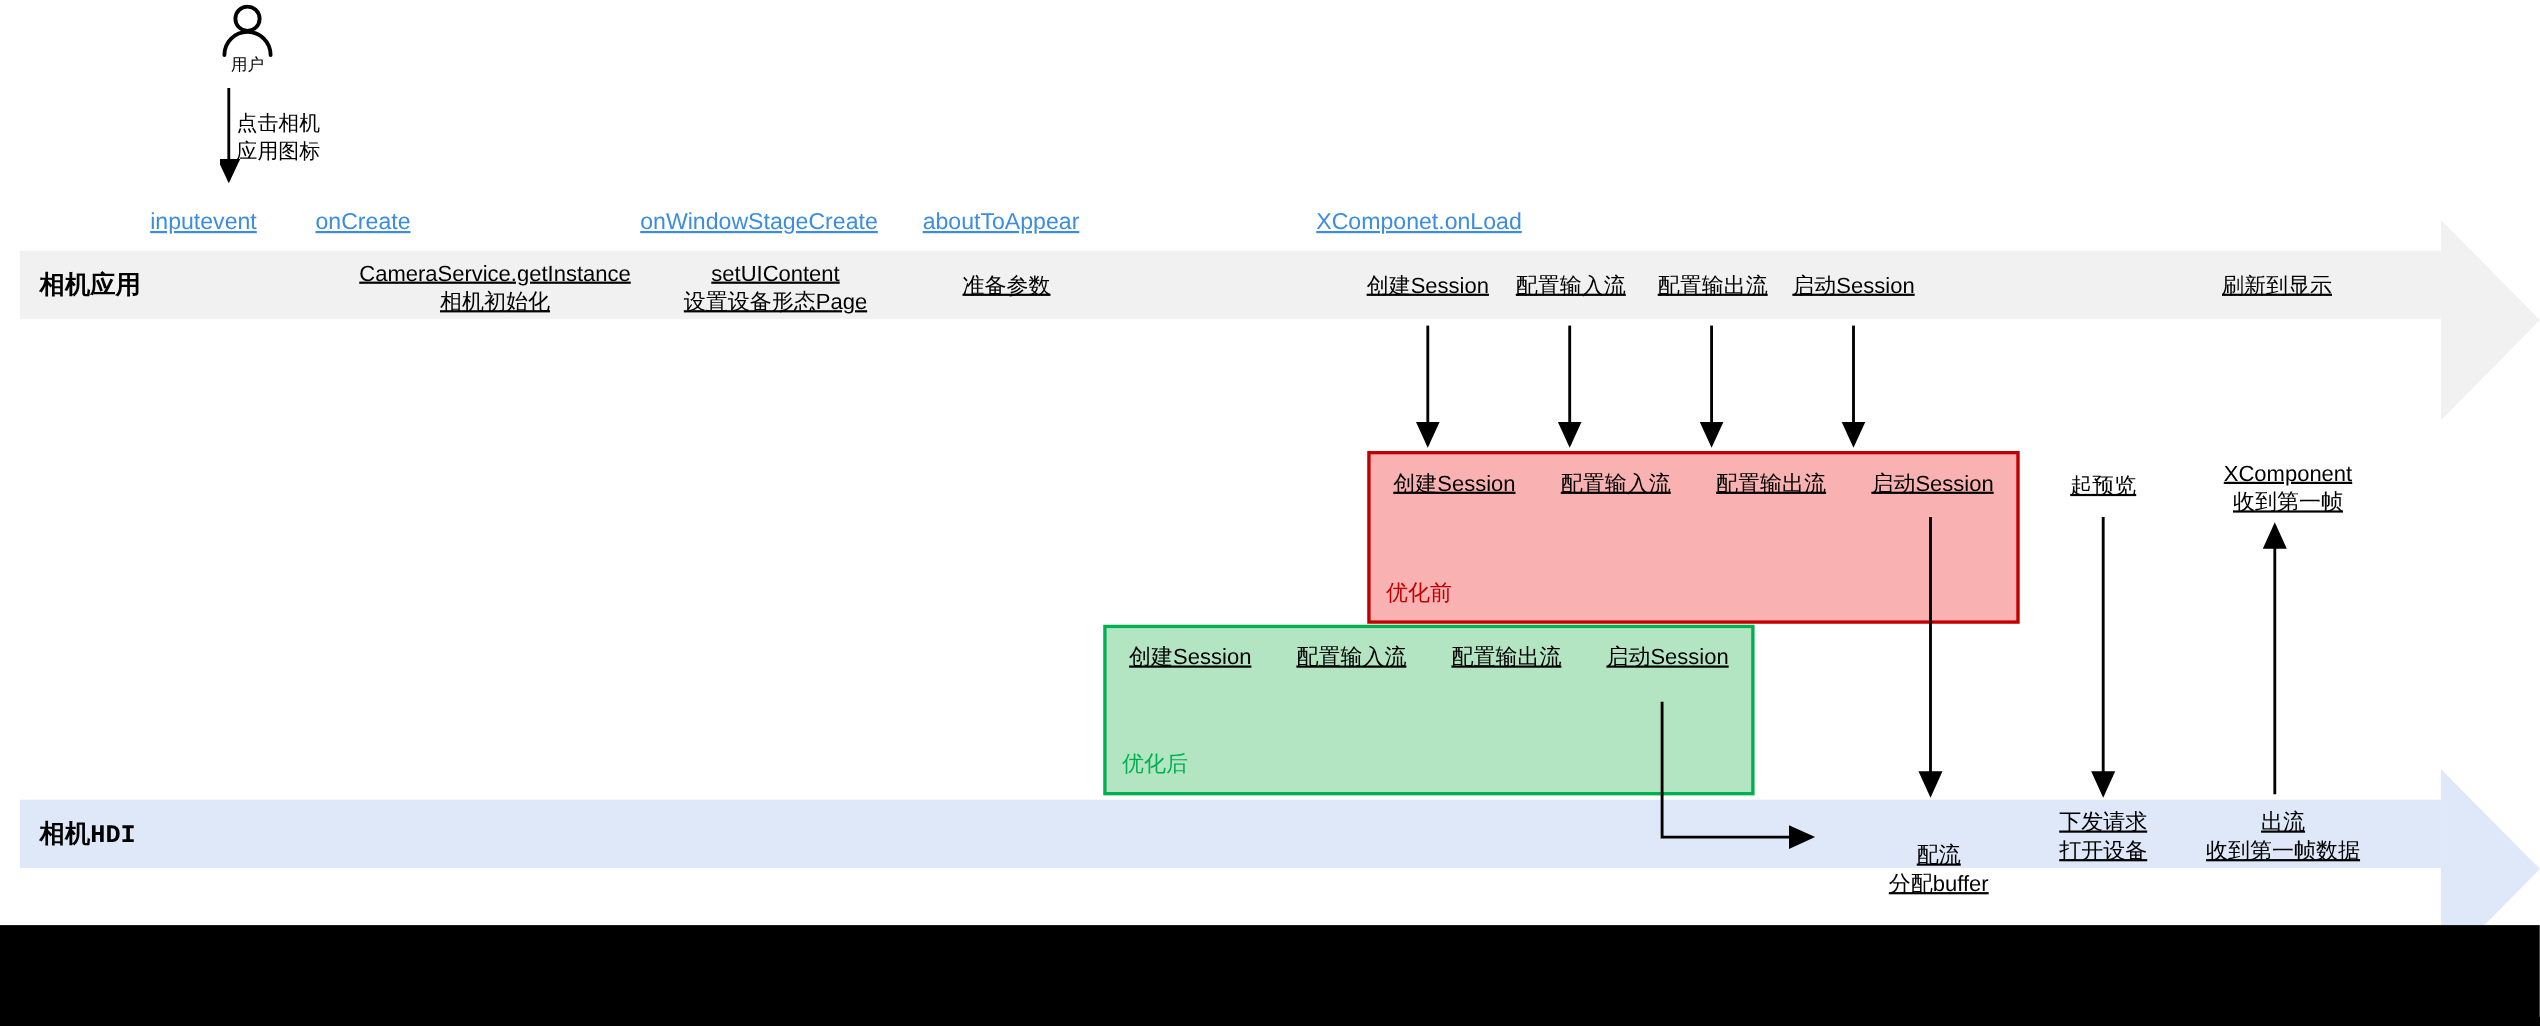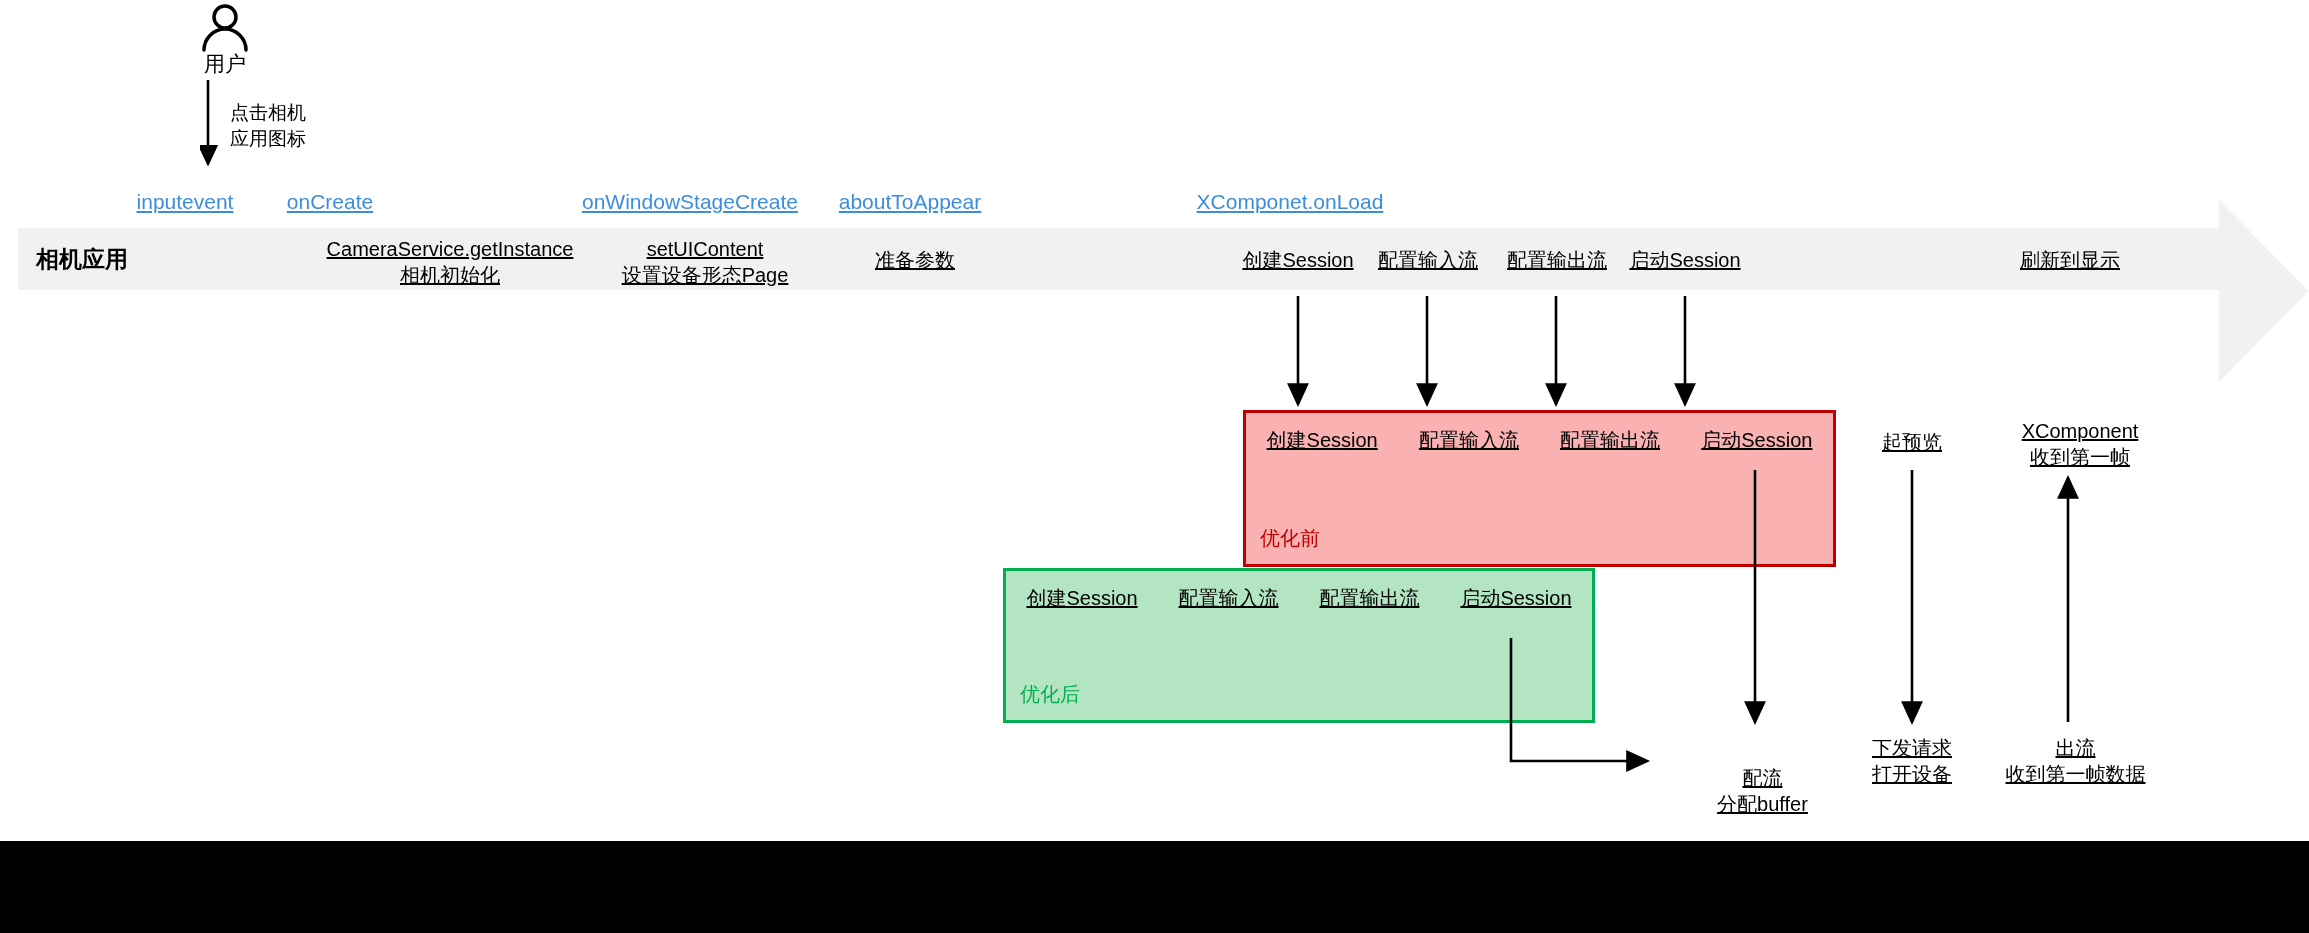--- a/index.html
+++ b/index.html
@@ -14,27 +14,27 @@
     height: 933px;
     background: #ffffff;
     overflow: hidden;
   }
   .abs { position: absolute; }
 
   
   #actor-icon { left: 195px; top: 4px; width: 60px; height: 48px; }
   #actor-label {
     left: 170px; top: 50px; width: 110px;
-    text-align: center; font-size: 21px; color: #000;
+    text-align: center; font-size: 15px; color: #000;
   }
 
   
   #trigger-arrow { left: 200px; top: 80px; width: 40px; height: 92px; }
   #trigger-caption {
-    left: 230px; top: 100px; width: 220px;
+    left: 215px; top: 100px; width: 220px;
     font-size: 19px; line-height: 1.35; color: #000;
   }
 
   
   .lifecycle-label {
     top: 190px;
     font-size: 21px;
     color: #3d8ddf;
     white-space: nowrap;
     text-align: center;
@@ -149,20 +149,25 @@
       <div class="abs lifecycle-label" style="left: 1160px; width: 260px;">XComponet.onLoad</div>
     </div>
 
   <div class="abs lane" id="lane-app">
     <div class="lane-body"></div>
     <div class="lane-head"></div>
     <div class="lane-title">相机应用</div>
   </div>
 
 
+  <div class="abs lane" id="lane-hdi">
+    <div class="lane-body"></div>
+    <div class="lane-head"></div>
+    <div class="lane-title">相机HDI</div>
+  </div>
 
   <div id="steps-layer">
       <div class="abs step" style="left: 320px; width: 260px; top: 236px;"><span>CameraService.getInstance</span><span class="l2">相机初始化</span></div>
       <div class="abs step" style="left: 600px; width: 210px; top: 236px;"><span>setUIContent</span><span class="l2">设置设备形态Page</span></div>
       <div class="abs step" style="left: 835px; width: 160px; top: 247px;"><span>准备参数</span></div>
       <div class="abs step" style="left: 1218px; width: 160px; top: 247px;"><span>创建Session</span></div>
       <div class="abs step" style="left: 1348px; width: 160px; top: 247px;"><span>配置输入流</span></div>
       <div class="abs step" style="left: 1477px; width: 160px; top: 247px;"><span>配置输出流</span></div>
       <div class="abs step" style="left: 1605px; width: 160px; top: 247px;"><span>启动Session</span></div>
       <div class="abs step" style="left: 1990px; width: 160px; top: 247px;"><span>刷新到显示</span></div>

